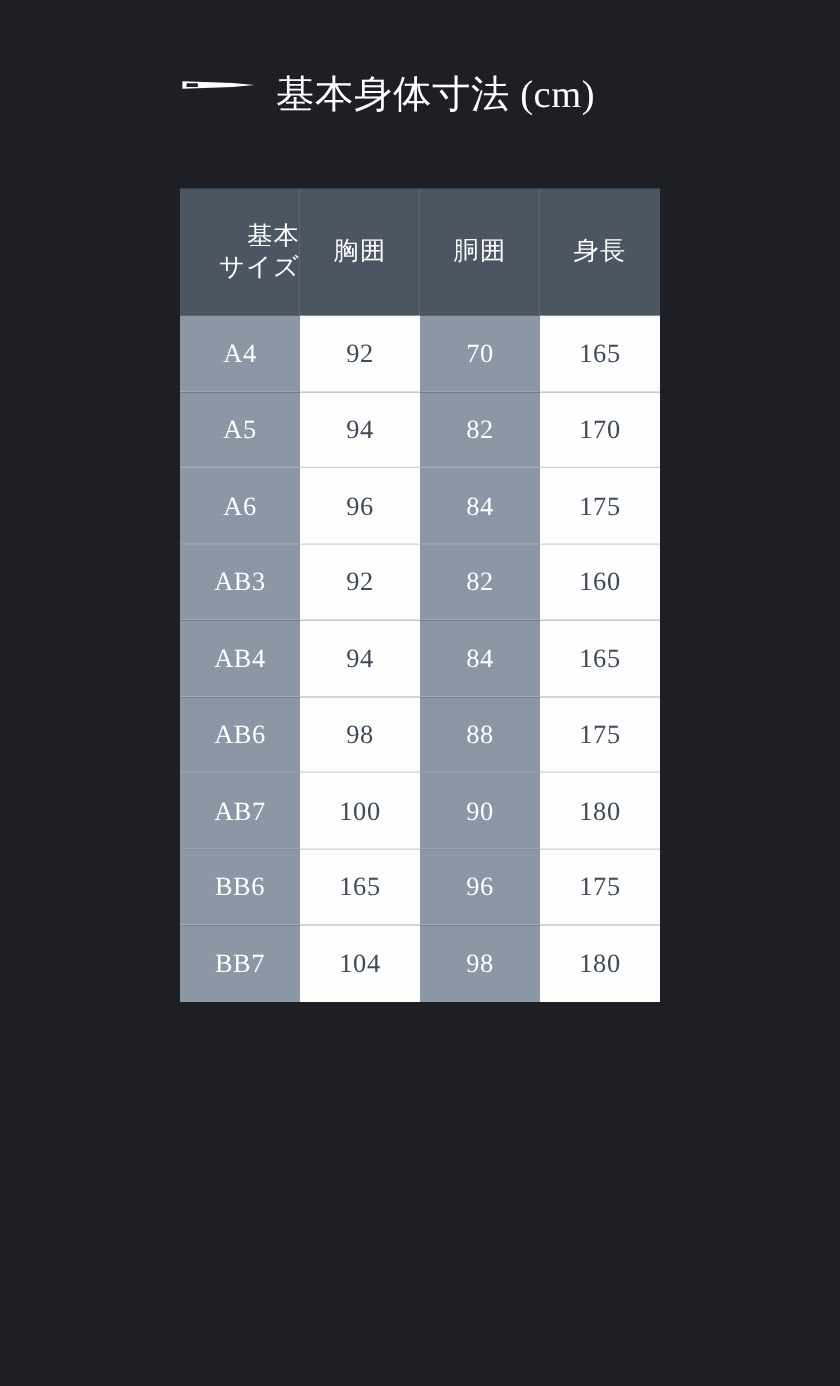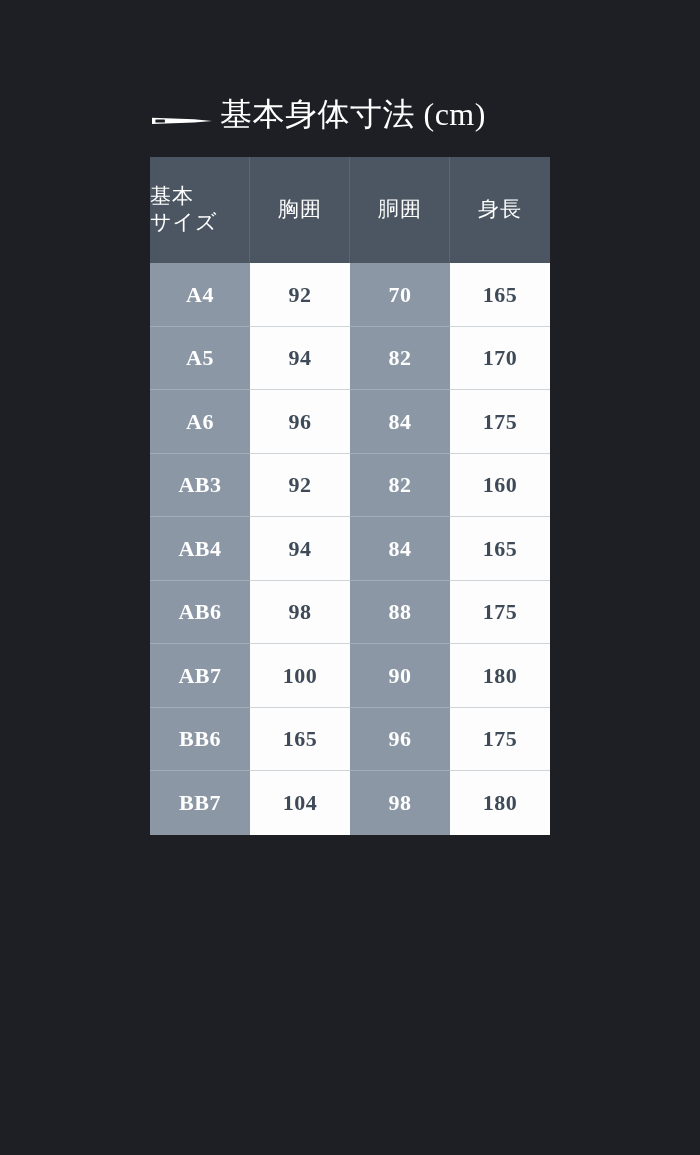--- a/index.html
+++ b/index.html
@@ -19,26 +19,26 @@
   .page {
     position: absolute;
     inset: 0;
     background: #1d1f25;
   }
 
   
   .title-row {
     position: absolute;
     left: 150px;
-    top: 74px;
+    top: 62px;
     width: 420px;
     height: 56px;
     display: flex;
-    align-items: flex-end;
-    gap: 8px;
+    align-items: flex-start;
+    gap: 18px;
   }
 
   .needle-icon {
     display: block;
     width: 62px;
     height: 18px;
     flex: 0 0 auto;
   }
 
   .title-text {
@@ -81,33 +81,32 @@
     font-size: 21px;
     line-height: 1.22;
     letter-spacing: 1px;
     box-shadow: inset -1px 0 0 #5c6671;
   }
   .size-table thead th:last-child { box-shadow: none; }
 
   .hdr-stack {
     display: flex;
     flex-direction: column;
-    align-items: flex-start;
+    align-items: flex-end;
     justify-content: center;
     line-height: 1.22;
   }
 
   
   .size-table tbody tr { height: 63.5px; }
 
   .size-table tbody td {
     font-size: 22px;
     letter-spacing: 0.5px;
     height: 63.5px;
-    font-weight: bold;
   }
 
   
   .cell-shaded {
     background: #8b97a5;
     color: #ffffff;
     box-shadow: inset 0 -1px 0 #a3adb8;
   }
 
   

